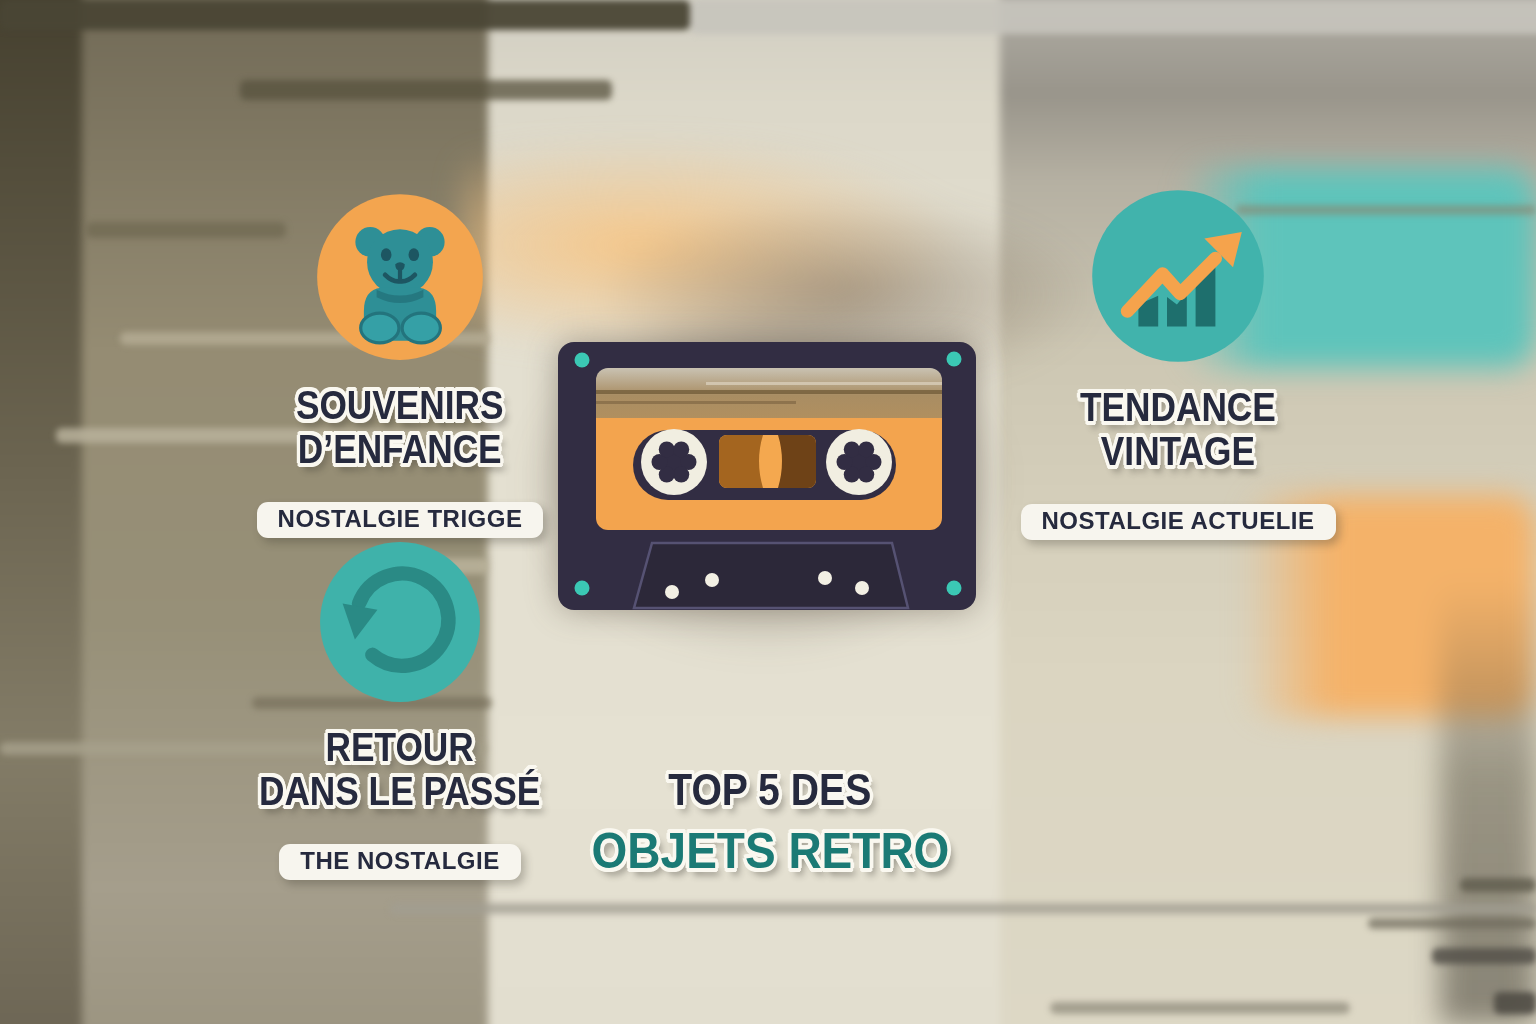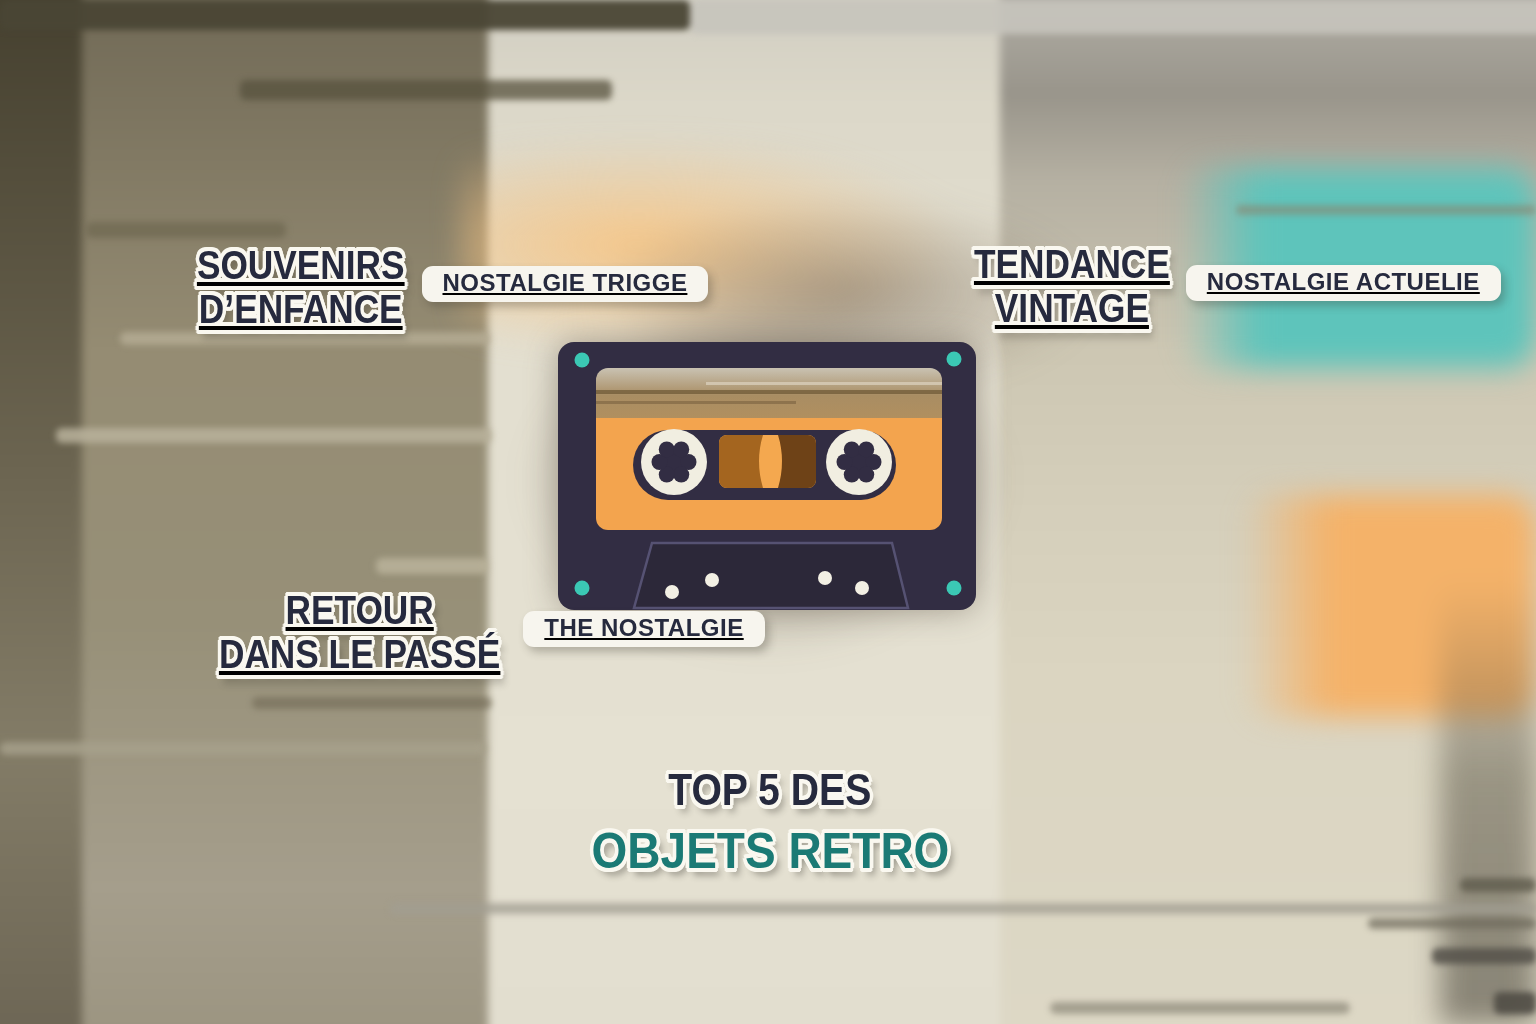--- a/index.html
+++ b/index.html
@@ -48,26 +48,26 @@
       0 -4px 0 var(--white),0 4px 0 var(--white),-4px 0 0 var(--white),4px 0 0 var(--white),
       -3px -3px 0 var(--white),3px -3px 0 var(--white),-3px 3px 0 var(--white),3px 3px 0 var(--white),
       -2px -4px 0 var(--white),2px -4px 0 var(--white),-2px 4px 0 var(--white),2px 4px 0 var(--white),
       5px 7px 8px rgba(50,48,42,.45);
   }
   .header{position:absolute;left:0;top:80px;width:100%;text-align:center;
     font-size:80px;font-weight:bold;letter-spacing:2px;color:var(--navy);line-height:1.05;white-space:nowrap;}
   .squeeze{display:inline-block;white-space:nowrap;transform-origin:50% 50%;}
   .sq75{transform:scaleX(.75);}  .sq86{transform:scaleX(.86);}
   .sq87{transform:scaleX(.87);}  .sq92{transform:scaleX(.92);}
-  .feature{position:absolute;display:flex;flex-direction:row;align-items:center;text-align:center;text-decoration:underline;}
+  .feature{position:absolute;display:flex;flex-direction:column;align-items:center;text-align:center;}
   .feature .icon-circle{display:block;}
   .feature .ft-title{margin-top:22px;font-size:41px;font-weight:bold;color:var(--navy);line-height:1.07;white-space:nowrap;}
   .feature .ft-title .squeeze{display:block;}
   .chip{display:inline-block;background:#f7f5ee;color:var(--navy);
-    padding:3px 21px 5px;border-radius:11px;margin-top:14px;
+    padding:3px 21px 5px;border-radius:11px;margin-top:30px;
     font-size:24px;font-weight:bold;letter-spacing:.5px;white-space:nowrap;
     box-shadow:4px 5px 8px rgba(60,55,45,.3);}
   .footer{position:absolute;left:468px;top:764px;width:604px;text-align:center;}
   .footer .kicker{font-size:45px;font-weight:bold;color:var(--navy);white-space:nowrap;}
   .footer .big{margin-top:6px;font-size:50px;font-weight:bold;color:var(--tealtxt);white-space:nowrap;}
   #cassette{position:absolute;left:556px;top:338px;width:422px;height:276px;
     filter:drop-shadow(0 0 16px rgba(70,58,45,.4));}
 </style>
 </head>
 <body>
@@ -215,21 +215,21 @@
       <path d="M 34 112 L 66 78 L 82 96 L 114 64" fill="none" stroke="#f5a34c" stroke-width="12" stroke-linecap="round" stroke-linejoin="round"></path>
       <path d="M 104 46 L 138 40 L 130 72 Z" fill="#f5a34c"></path>
     </svg>
     <div class="ft-title">
       <span class="squeeze sq86 outline-med">TENDANCE</span>
       <span class="squeeze sq86 outline-med">VINTAGE</span>
     </div>
     <span class="chip">NOSTALGIE ACTUELIE</span>
   </div>
 
-  <div class="feature" style="left:196px;top:540px;width:440px;">
+  <div class="feature" style="left:180px;top:540px;width:440px;">
     <svg class="icon-circle" width="164" height="164" viewBox="0 0 160 160">
       <circle cx="80" cy="80" r="78" fill="#3fb2aa"></circle>
       <path d="M 40 62 A 45 45 0 1 1 53 112" fill="none" stroke="#2a8a85" stroke-width="14" stroke-linecap="round"></path>
       <path d="M 24 62 L 58 68 L 36 97 Z" fill="#2a8a85"></path>
     </svg>
     <div class="ft-title">
       <span class="squeeze sq86 outline-med">RETOUR</span>
       <span class="squeeze sq86 outline-med">DANS LE PASSÉ</span>
     </div>
     <span class="chip">THE NOSTALGIE</span>

